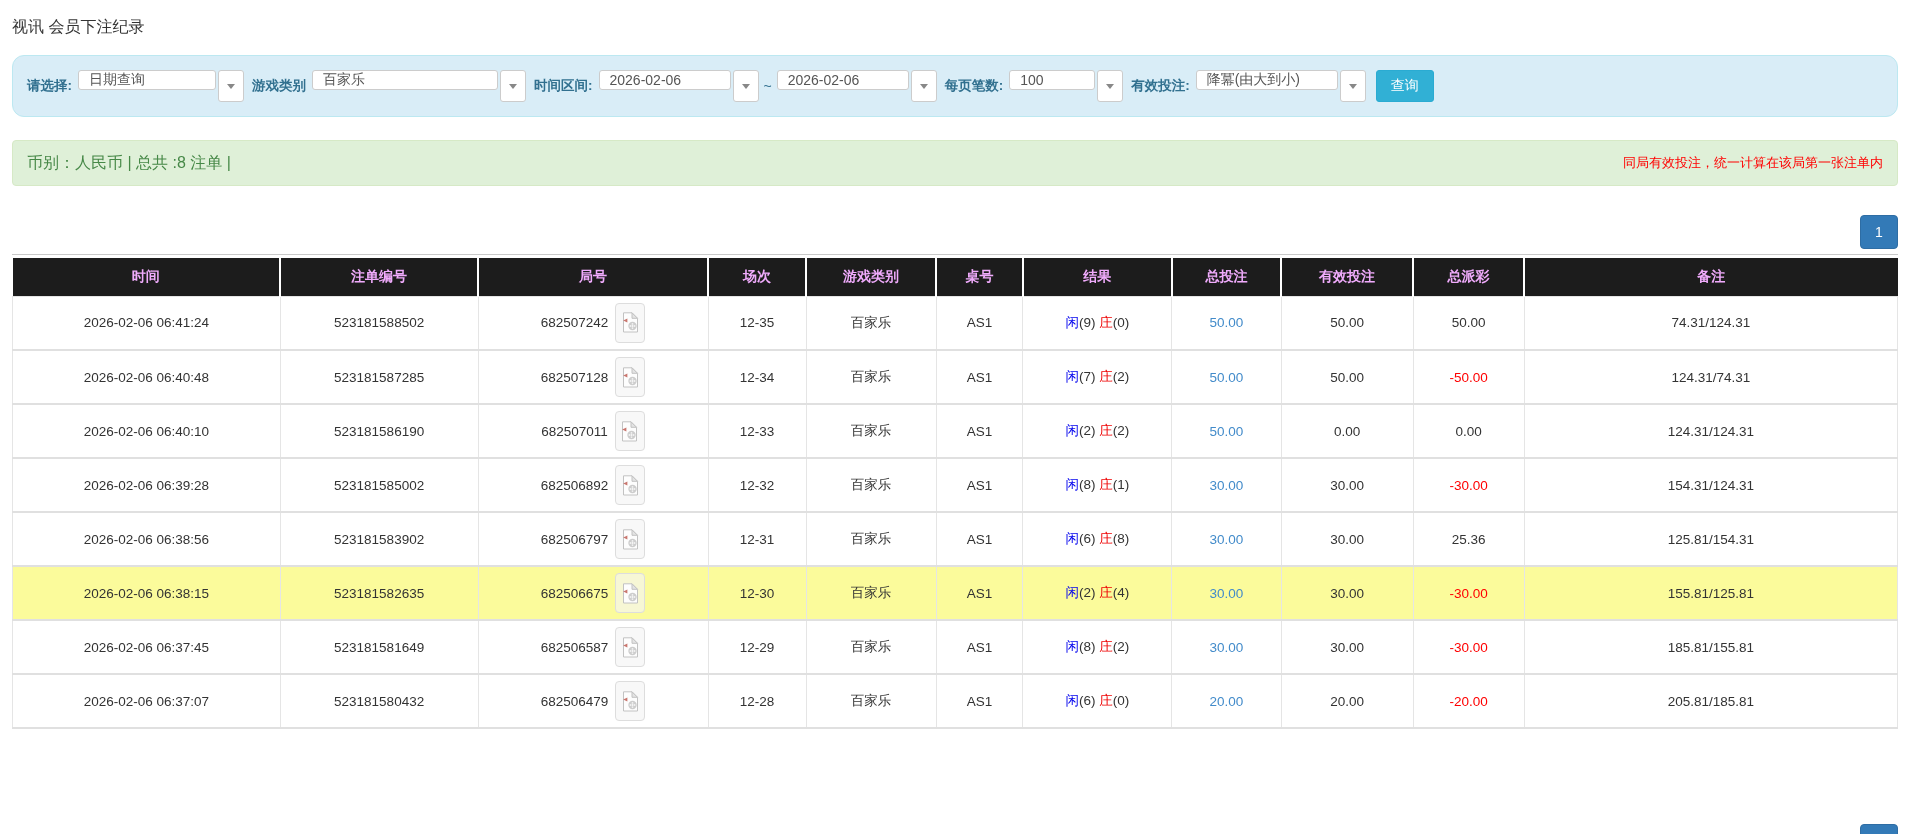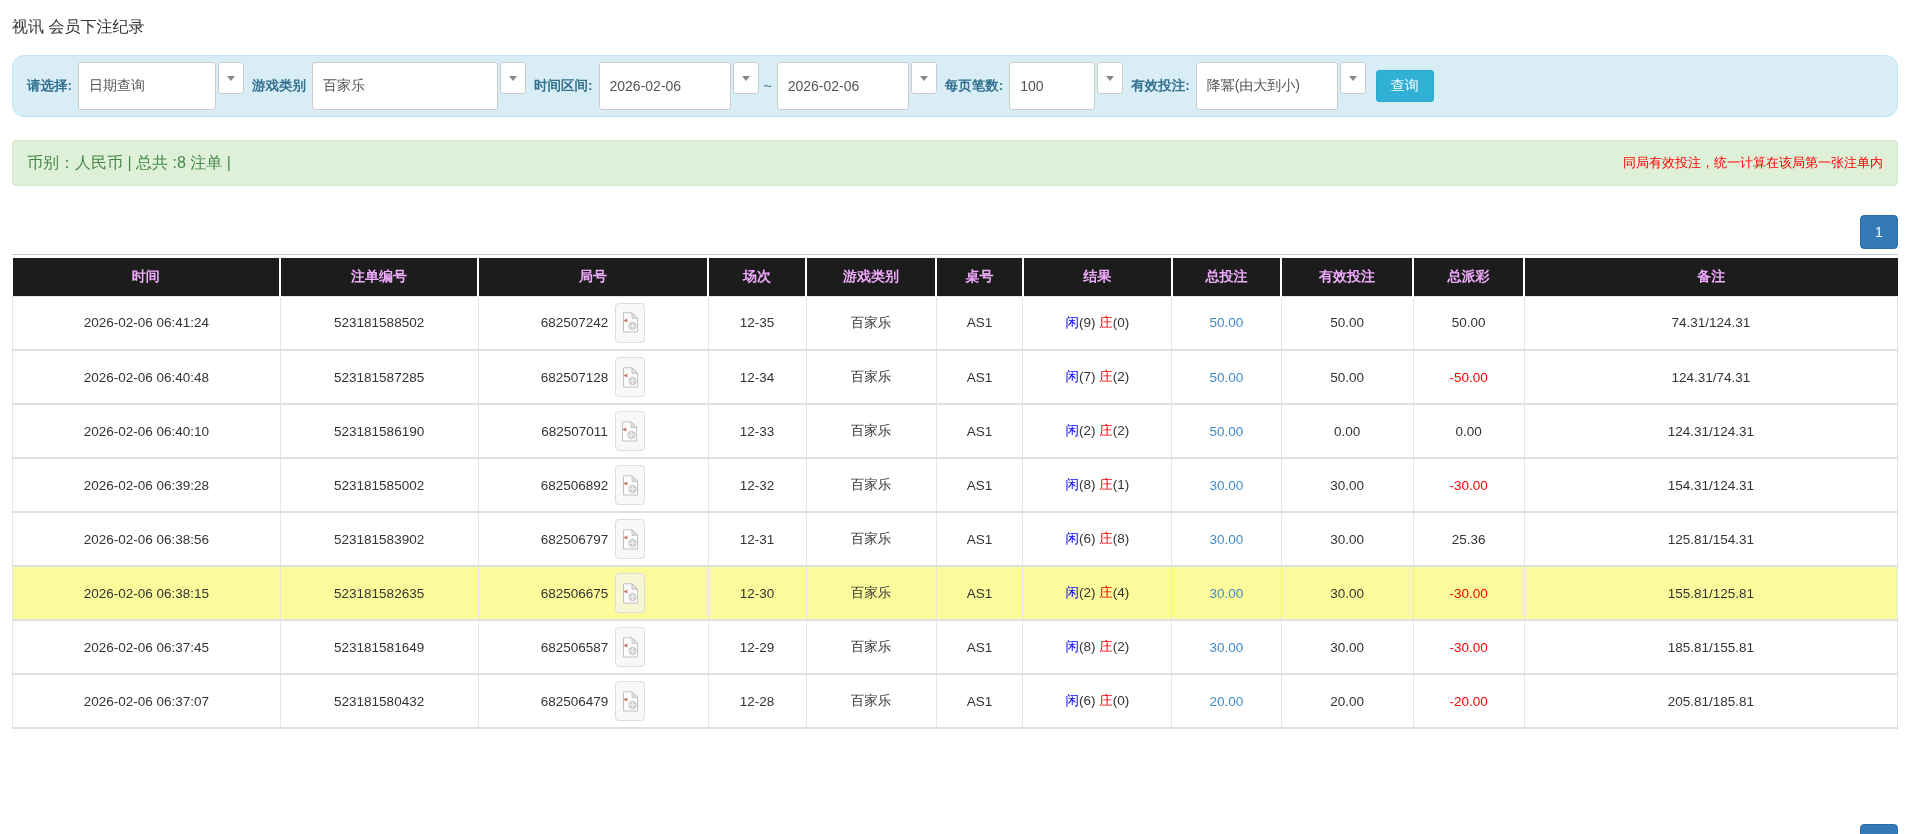--- a/index.html
+++ b/index.html
@@ -7,21 +7,21 @@
     font-family:"Liberation Sans","DejaVu Sans",sans-serif; position:relative; }
   .wrap { padding:0 12px; }
 
   .page-title { font-size:16px; color:#333; margin-top:14px; height:26px; line-height:26px; }
 
   
   .filter-panel { margin-top:15px; height:62px; background:#d9edf7; border:1px solid #bce8f1;
     border-radius:12px; display:flex; align-items:center; padding:0 14px; }
   .f-label { font-weight:bold; color:#31708f; font-size:13.5px; margin:0 6px 0 8px; white-space:nowrap; }
   .combo { display:flex; }
-  .combo-field { height:48px; background:#fff; border:1px solid #ccc; border-radius:3px;
+  .combo-field { height:20px; background:#fff; border:1px solid #ccc; border-radius:3px;
     padding:0 10px; font-size:14px; color:#555; display:flex; align-items:center; white-space:nowrap; }
   .combo-caret { width:26px; height:32px; margin-left:2px; background:#fff; border:1px solid #ccc;
     border-radius:3px; display:flex; align-items:center; justify-content:center; cursor:pointer; }
   .caret-down { width:0; height:0; border-left:4px solid transparent; border-right:4px solid transparent;
     border-top:5px solid #888; }
   .tilde { color:#31708f; margin:0 5px; font-size:14px; }
   .search-btn { height:32px; padding:0 14px; margin-left:10px; background:#31b0d5; border:1px solid #2aabd2;
     border-radius:3px; color:#fff; font-size:14px; cursor:pointer; }
 
   

